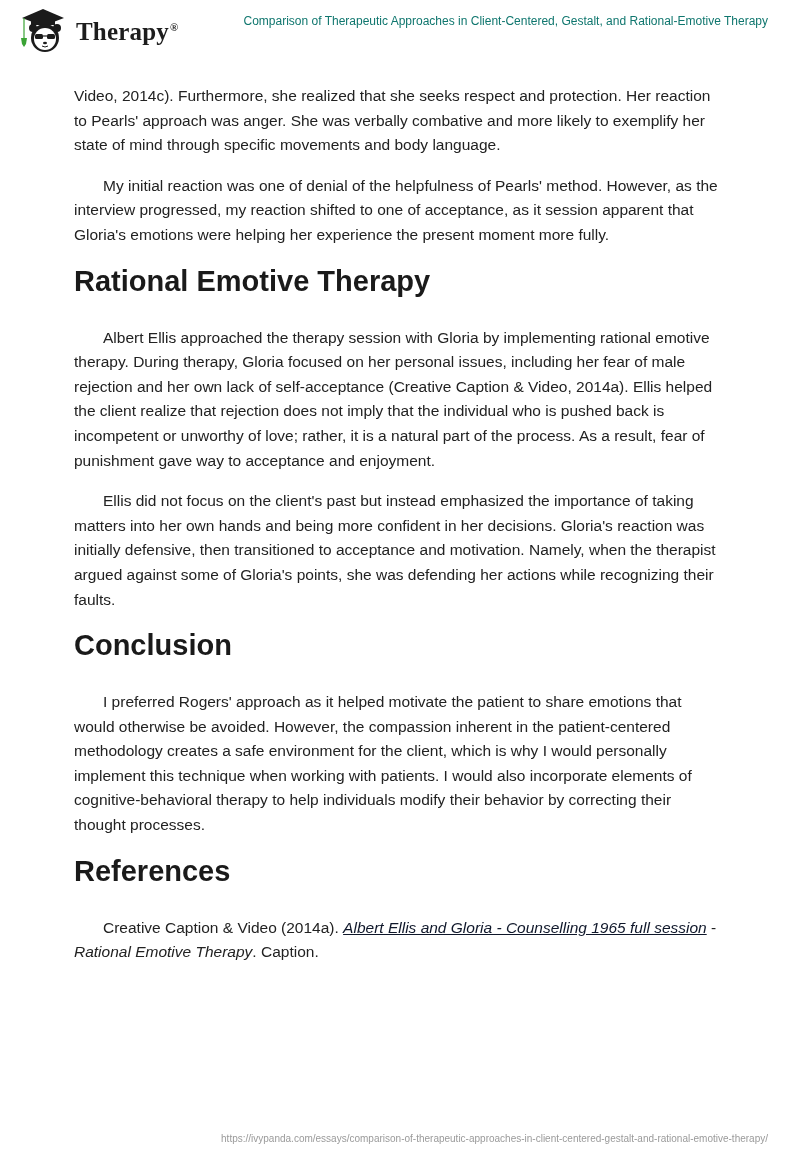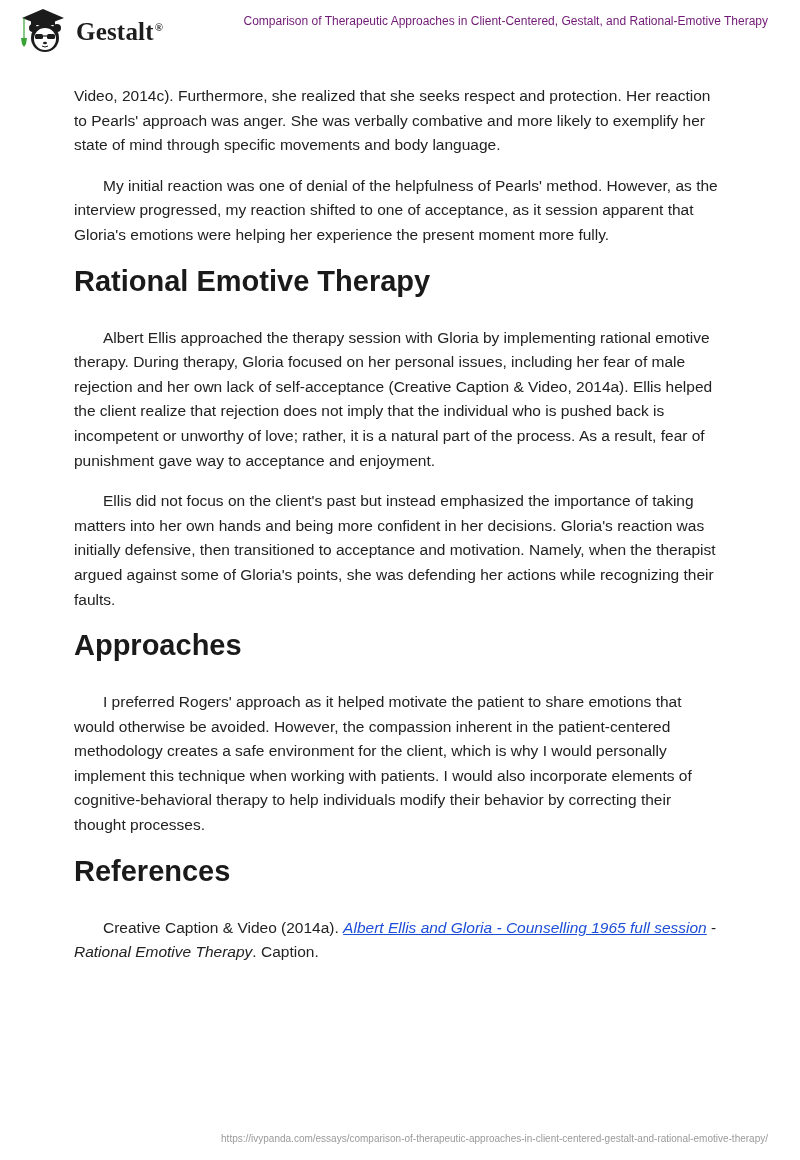--- a/index.html
+++ b/index.html
@@ -4,27 +4,27 @@
 <style>
   html, body { margin: 0; padding: 0; background: #ffffff; }
   body { width: 800px; height: 1160px; position: relative; overflow: hidden;
          font-family: "Liberation Sans", sans-serif; color: #222; }
   .header { position: absolute; top: 0; left: 0; width: 800px; height: 58px; }
   .logo { position: absolute; left: 18px; top: 6px; display: flex; align-items: center; }
   .logo-mark { width: 50px; height: 48px; }
   .logo-text { font-family: "Liberation Serif", serif; font-weight: bold; font-size: 25px;
                color: #1d1d1d; margin-left: 8px; margin-top: 4px; letter-spacing: 0.2px; }
   .logo-text sup { font-size: 11px; vertical-align: super; margin-left: 1px; }
-  .header-title { position: absolute; right: 32px; top: 14px; font-size: 12px; color: #701a75; }
+  .header-title { position: absolute; right: 32px; top: 14px; font-size: 12px; color: #0f766e; }
 
   .content { position: absolute; left: 74px; top: 72px; width: 650px; }
   p { margin: 12px 0 16px 0; font-size: 15.5px; line-height: 24.6px; color: #222; }
   p.indent { text-indent: 29px; }
   h2 { margin: 6px 0 28px 0; font-size: 29px; font-weight: bold; color: #1a1a1a; line-height: 34px; }
-  a.ref-link { color: #1d4ed8; font-style: italic; text-decoration: underline; }
+  a.ref-link { color: #0f172a; font-style: italic; text-decoration: underline; }
   .ital { font-style: italic; }
 
   .footer-url { position: absolute; right: 32px; top: 1133px; font-size: 10px; color: #9a9a9a; }
 </style>
 </head>
 <body>
 
 <div class="header">
   <div class="logo">
     <svg class="logo-mark" viewBox="0 0 50 48">
@@ -35,33 +35,33 @@
       <circle cx="27" cy="32" r="14" fill="#1b1b1b"></circle>
       <circle cx="27" cy="33" r="11" fill="#ffffff"></circle>
       <circle cx="15" cy="22" r="4" fill="#1b1b1b"></circle>
       <circle cx="39" cy="22" r="4" fill="#1b1b1b"></circle>
       <rect x="17" y="28" width="8" height="5" rx="1.5" fill="#1b1b1b"></rect>
       <rect x="29" y="28" width="8" height="5" rx="1.5" fill="#1b1b1b"></rect>
       <line x1="25" y1="30" x2="29" y2="30" stroke="#1b1b1b" stroke-width="1.2"></line>
       <ellipse cx="27" cy="37" rx="2" ry="1.3" fill="#1b1b1b"></ellipse>
       <path d="M24 40 Q27 42 30 40" stroke="#1b1b1b" stroke-width="1" fill="none"></path>
     </svg>
-    <span class="logo-text"><span>Gestalt</span><sup>®</sup></span>
+    <span class="logo-text"><span>Therapy</span><sup>®</sup></span>
   </div>
   <div class="header-title">Comparison of Therapeutic Approaches in Client-Centered, Gestalt, and Rational-Emotive Therapy</div>
 </div>
 
 <div class="content">
   <p>Video, 2014c). Furthermore, she realized that she seeks respect and protection. Her reaction to Pearls' approach was anger. She was verbally combative and more likely to exemplify her state of mind through specific movements and body language.</p>
   <p class="indent">My initial reaction was one of denial of the helpfulness of Pearls' method. However, as the interview progressed, my reaction shifted to one of acceptance, as it session apparent that Gloria's emotions were helping her experience the present moment more fully.</p>
 
   <h2>Rational Emotive Therapy</h2>
   <p class="indent">Albert Ellis approached the therapy session with Gloria by implementing rational emotive therapy. During therapy, Gloria focused on her personal issues, including her fear of male rejection and her own lack of self-acceptance (Creative Caption &amp; Video, 2014a). Ellis helped the client realize that rejection does not imply that the individual who is pushed back is incompetent or unworthy of love; rather, it is a natural part of the process. As a result, fear of punishment gave way to acceptance and enjoyment.</p>
   <p class="indent">Ellis did not focus on the client's past but instead emphasized the importance of taking matters into her own hands and being more confident in her decisions. Gloria's reaction was initially defensive, then transitioned to acceptance and motivation. Namely, when the therapist argued against some of Gloria's points, she was defending her actions while recognizing their faults.</p>
 
-  <h2>Approaches</h2>
+  <h2>Conclusion</h2>
   <p class="indent">I preferred Rogers' approach as it helped motivate the patient to share emotions that would otherwise be avoided. However, the compassion inherent in the patient-centered methodology creates a safe environment for the client, which is why I would personally implement this technique when working with patients. I would also incorporate elements of cognitive-behavioral therapy to help individuals modify their behavior by correcting their thought processes.</p>
 
   <h2>References</h2>
   <p class="indent"><span>Creative Caption &amp; Video (2014a). </span><a class="ref-link" href="#">Albert Ellis and Gloria - Counselling 1965 full session</a><span> - </span><span class="ital">Rational Emotive Therapy</span><span>. Caption.</span></p>
 </div>
 
 <div class="footer-url">https://ivypanda.com/essays/comparison-of-therapeutic-approaches-in-client-centered-gestalt-and-rational-emotive-therapy/</div>
 
 </body></html>

